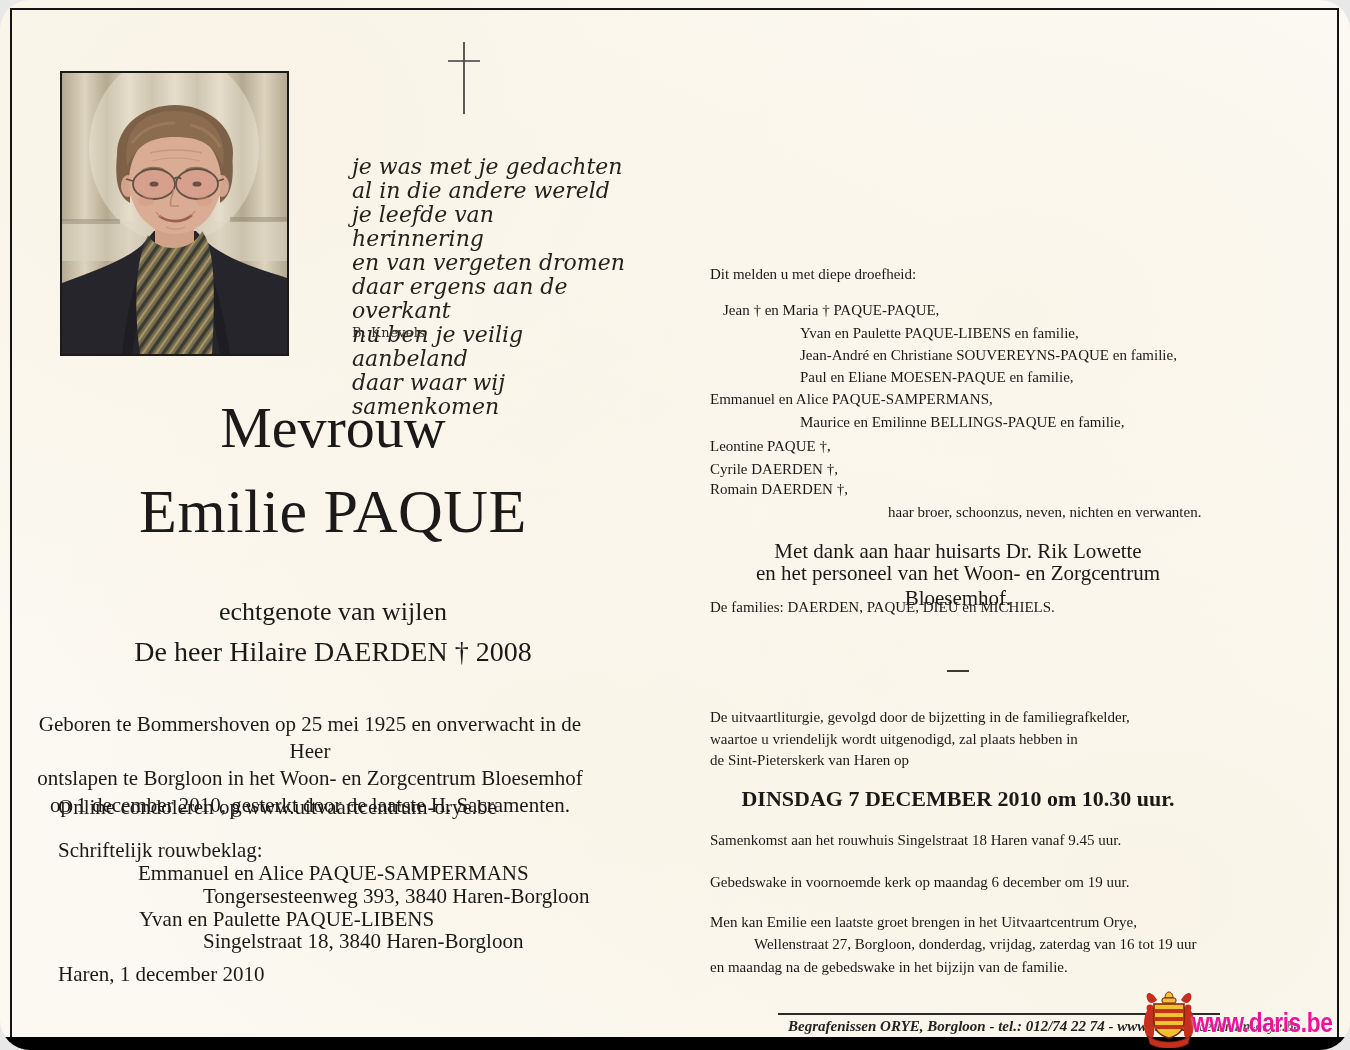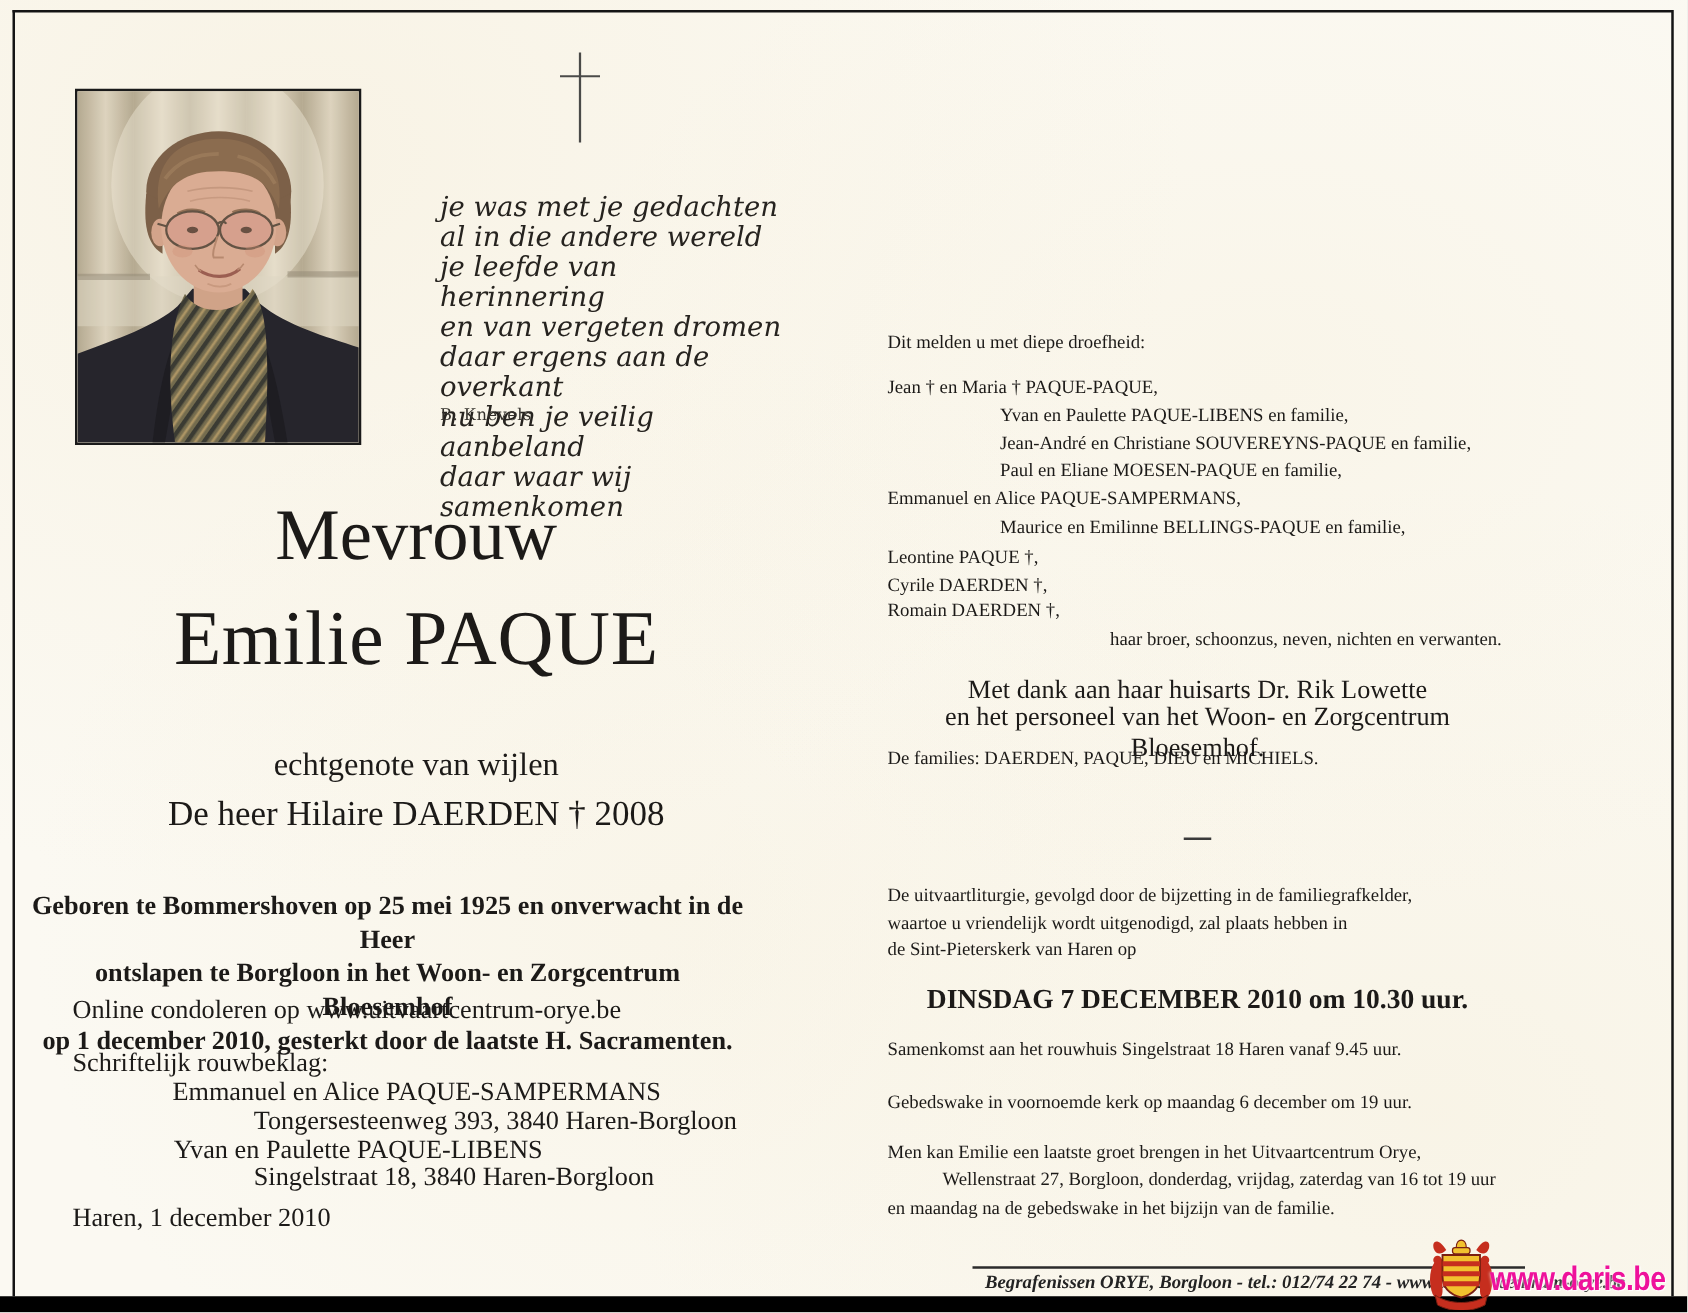--- a/index.html
+++ b/index.html
@@ -4,21 +4,21 @@
 <style>
   html,body{margin:0;padding:0;background:#e8e8e8;}
   .card{
     position:relative;width:1350px;height:1050px;margin:0 auto;overflow:hidden;
     background:#fbf9f2;
     background-image:
       radial-gradient(ellipse at 18% 12%, rgba(243,232,205,.35), transparent 45%),
       radial-gradient(ellipse at 75% 30%, rgba(245,236,212,.30), transparent 40%),
       radial-gradient(ellipse at 40% 70%, rgba(244,234,208,.28), transparent 45%),
       radial-gradient(ellipse at 85% 85%, rgba(242,232,204,.30), transparent 40%);
-    font-family:"Liberation Serif", serif;color:#1c1a18;
+    font-family:"Liberation Serif", serif;color:#1c1a18;border-radius:30px;
   }
   .frame-top{position:absolute;left:10px;right:12px;top:8px;height:2px;background:#141414;}
   .frame-left{position:absolute;left:10px;top:8px;width:2px;bottom:13px;background:#141414;}
   .frame-right{position:absolute;right:11px;top:8px;width:2px;bottom:13px;background:#141414;}
   .frame-bottom{position:absolute;left:0;right:0;bottom:0;height:13px;background:#000;}
 
   .photo{position:absolute;left:60px;top:71px;width:225px;height:281px;border:2px solid #1a1a1a;}
   .photo svg{display:block;width:100%;height:100%;}
 
   .cross{position:absolute;left:447px;top:40px;width:34px;height:76px;}
@@ -27,21 +27,21 @@
         font-family:"DejaVu Serif", serif;font-style:italic;font-size:22px;line-height:24px;color:#26231f;}
   .poem-author{position:absolute;left:352px;top:325px;width:256px;text-align:left;
         font-family:"DejaVu Serif", serif;font-size:13px;color:#33302b;letter-spacing:.4px;}
 
   .ltitle{position:absolute;left:40px;width:586px;text-align:center;white-space:nowrap;}
   .salutation{top:394px;font-size:58px;}
   .deceased-name{top:476px;font-size:62px;letter-spacing:.5px;}
   .spouse-intro{top:597px;font-size:26px;}
   .spouse-name{top:636px;font-size:28px;}
 
-  .life{position:absolute;left:22px;top:711px;width:576px;text-align:center;font-size:21px;line-height:27px;font-weight:bold;}
+  .life{position:absolute;left:22px;top:711px;width:576px;text-align:center;font-size:21px;line-height:27px;}
 
   .lline{position:absolute;font-size:21px;white-space:nowrap;}
   .rline{position:absolute;left:710px;font-size:15px;white-space:nowrap;}
   .rline.indent{left:800px;}
   .rcenter{position:absolute;left:710px;width:496px;text-align:center;font-size:21px;}
   .divider-dash{position:absolute;left:947px;top:670px;width:22px;height:2px;background:#3a3a3a;}
   .ceremony{font-weight:bold;font-size:22px;}
 
   .footer-line{position:absolute;left:778px;top:1013px;width:442px;height:2px;background:#2b2b2b;}
   .footer-text{position:absolute;left:788px;top:1018px;width:445px;white-space:nowrap;
@@ -169,21 +169,21 @@
   <div class="lline" style="left:58px;top:795px;">Online condoleren op www.uitvaartcentrum-orye.be</div>
   <div class="lline" style="left:58px;top:838px;">Schriftelijk rouwbeklag:</div>
   <div class="lline" style="left:138px;top:861px;">Emmanuel en Alice PAQUE-SAMPERMANS</div>
   <div class="lline" style="left:203px;top:884px;">Tongersesteenweg 393, 3840 Haren-Borgloon</div>
   <div class="lline" style="left:139px;top:907px;">Yvan en Paulette PAQUE-LIBENS</div>
   <div class="lline" style="left:203px;top:929px;">Singelstraat 18, 3840 Haren-Borgloon</div>
   <div class="lline" style="left:58px;top:962px;">Haren, 1 december 2010</div>
 
   <div class="rline" style="top:266px;">Dit melden u met diepe droefheid:</div>
 
-  <div class="rline" style="top:302px;">Jean † en Maria † PAQUE-PAQUE,</div>
+  <div class="rline" style="top:302px;margin-left:13px;">Jean † en Maria † PAQUE-PAQUE,</div>
   <div class="rline indent" style="top:325px;">Yvan en Paulette PAQUE-LIBENS en familie,</div>
   <div class="rline indent" style="top:347px;">Jean-André en Christiane SOUVEREYNS-PAQUE en familie,</div>
   <div class="rline indent" style="top:369px;">Paul en Eliane MOESEN-PAQUE en familie,</div>
   <div class="rline" style="top:391px;">Emmanuel en Alice PAQUE-SAMPERMANS,</div>
   <div class="rline indent" style="top:414px;">Maurice en Emilinne BELLINGS-PAQUE en familie,</div>
   <div class="rline" style="top:438px;">Leontine PAQUE †,</div>
   <div class="rline" style="top:461px;">Cyrile DAERDEN †,</div>
   <div class="rline" style="top:481px;">Romain DAERDEN †,</div>
 
   <div class="rline" style="left:888px;top:504px;">haar broer, schoonzus, neven, nichten en verwanten.</div>

